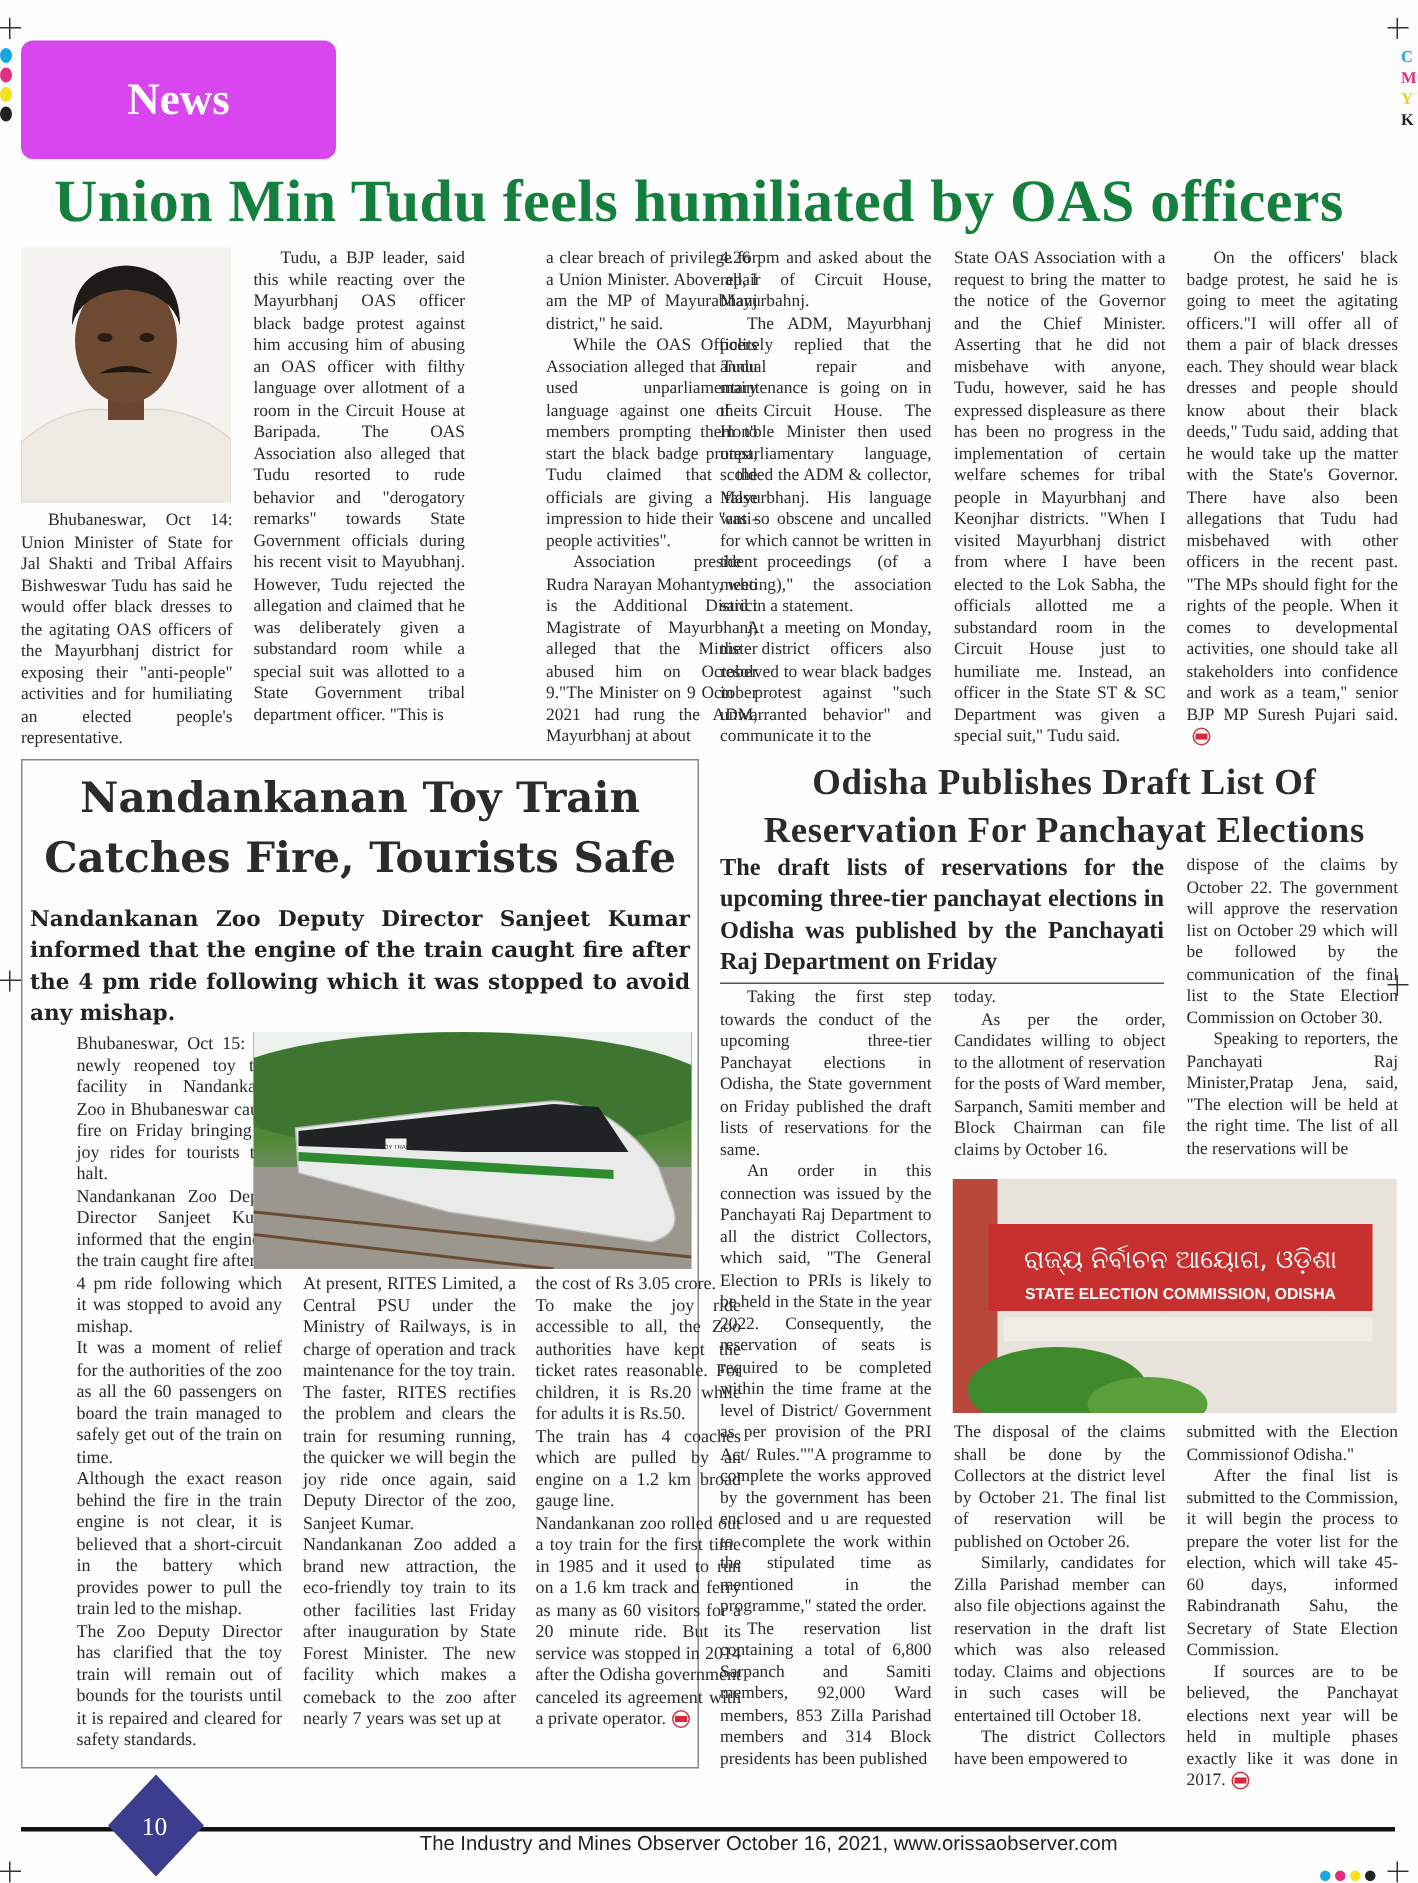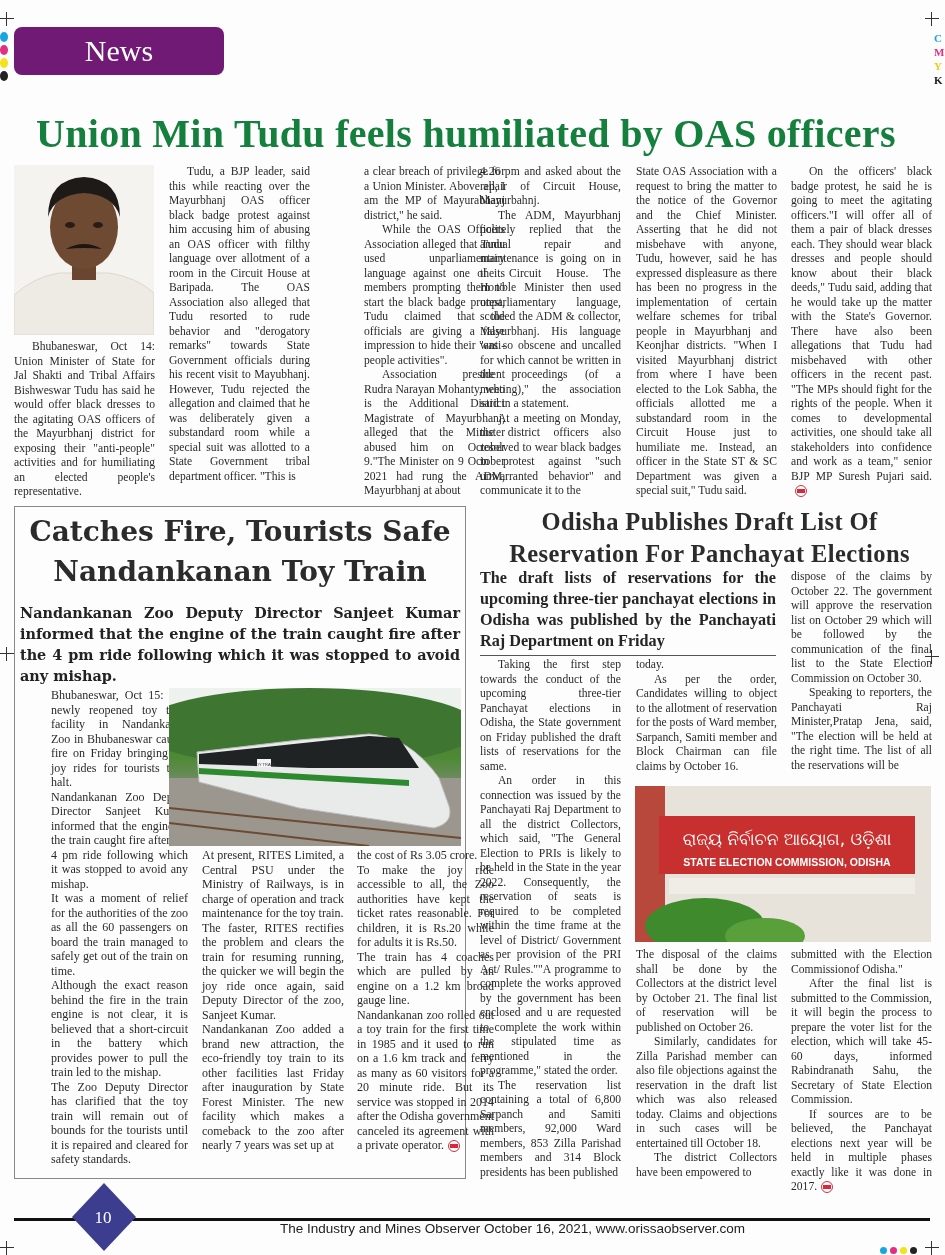--- a/index.html
+++ b/index.html
@@ -2,21 +2,21 @@
 <html><head>
 <meta charset="utf-8">
 <style>
   * { box-sizing: border-box; margin: 0; padding: 0; }
   body { width: 945px; height: 1255px; background: #fdfdfd; position: relative; overflow: hidden; font-family: "Liberation Serif", "DejaVu Serif", serif; color: #2a2a2a; }
   .crop { position: absolute; width: 14px; height: 14px; }
   .crop::before { content: ""; position: absolute; left: 6px; top: 0; width: 1px; height: 14px; background: #333; }
   .crop::after { content: ""; position: absolute; top: 6px; left: 0; width: 14px; height: 1px; background: #333; }
   .dot { position: absolute; width: 8px; height: 10px; border-radius: 50%; }
   .cmyk { position: absolute; left: 934px; font-family: "Liberation Serif", serif; font-weight: bold; font-size: 11px; line-height: 14px; }
-  .news-badge { position: absolute; left: 14px; top: 27px; width: 210px; height: 48px; background: #701a75; border-radius: 8px; display: flex; align-items: center; justify-content: center; color: #fff; font-weight: normal; font-size: 30px; font-family: "Liberation Serif", serif; }
+  .news-badge { position: absolute; left: 14px; top: 27px; width: 210px; height: 79px; background: #d946ef; border-radius: 8px; display: flex; align-items: center; justify-content: center; color: #fff; font-weight: bold; font-size: 30px; font-family: "Liberation Serif", serif; }
   .headline1 { position: absolute; left: 14px; top: 110px; width: 920px; font-size: 40px; font-weight: bold; font-family: "Liberation Serif", serif; letter-spacing: 0.3px; white-space: nowrap; color: #15803d; margin-left: 22px; }
   .photo-tudu { position: absolute; left: 14px; top: 165px; width: 140px; height: 170px; background: linear-gradient(180deg, #f8f7f5 0%, #efebe6 100%); overflow: hidden; }
   .col { position: absolute; font-size: 11.6px; line-height: 14.5px; text-align: justify; }
   .col p { text-indent: 18px; }
   .col p.ni { text-indent: 0; }
   .box1 { position: absolute; left: 14px; top: 506px; width: 452px; height: 673px; border: 1px solid #888; }
   .h-train { position: absolute; left: 14px; top: 512px; width: 452px; text-align: center; font-family: "DejaVu Serif", serif; font-weight: bold; font-size: 28px; line-height: 40px; color: #2b2b2b; }
   .deck-train { position: absolute; left: 20px; top: 602px; width: 440px; font-family: "DejaVu Serif", serif; font-weight: bold; font-size: 14.4px; line-height: 21px; color: #222; text-align: justify; }
   .train-photo { position: absolute; left: 169px; top: 688px; width: 292px; height: 158px; background: linear-gradient(180deg,#3b6b2c 0%, #4f8a36 45%, #8c8c88 70%, #a9a59e 100%); overflow: hidden; }
   .tcol { position: absolute; font-size: 12px; line-height: 14.5px; text-align: justify; margin-left: 33px; }
@@ -82,22 +82,22 @@
 </div>
 <div class="col" style="left:636px;top:165px;width:141px;">
   <p class="ni">State OAS Association with a request to bring the matter to the notice of the Governor and the Chief Minister. Asserting that he did not misbehave with anyone, Tudu, however, said he has expressed displeasure as there has been no progress in the implementation of certain welfare schemes for tribal people in Mayurbhanj and Keonjhar districts. "When I visited Mayurbhanj district from where I have been elected to the Lok Sabha, the officials allotted me a substandard room in the Circuit House just to humiliate me. Instead, an officer in the State ST &amp; SC Department was given a special suit," Tudu said.</p>
 </div>
 <div class="col" style="left:791px;top:165px;width:141px;">
   <p><span>On the officers' black badge protest, he said he is going to meet the agitating officers."I will offer all of them a pair of black dresses each. They should wear black dresses and people should know about their black deeds," Tudu said, adding that he would take up the matter with the State's Governor. There have also been allegations that Tudu had misbehaved with other officers in the recent past. "The MPs should fight for the rights of the people. When it comes to developmental activities, one should take all stakeholders into confidence and work as a team," senior BJP MP Suresh Pujari said.</span><span class="endmark"></span></p>
 </div>
 
 <div class="box1"></div>
 <div class="h-train">
+  <div>Nandankanan Toy Train</div>
   <div>Catches Fire, Tourists Safe</div>
-  <div>Nandankanan Toy Train</div>
 </div>
 <div class="deck-train">Nandankanan Zoo Deputy Director Sanjeet Kumar informed that the engine of the train caught fire after the 4 pm ride following which it was stopped to avoid any mishap.</div>
 
 <div class="tcol" style="left:18px;top:688px;width:137px;">
   <p>Bhubaneswar, Oct 15: The newly reopened toy train facility in Nandankanan Zoo in Bhubaneswar caught fire on Friday bringing the joy rides for tourists to a halt.</p>
   <p>Nandankanan Zoo Deputy Director Sanjeet Kumar informed that the engine of the train caught fire after the 4 pm ride following which it was stopped to avoid any mishap.</p>
   <p>It was a moment of relief for the authorities of the zoo as all the 60 passengers on board the train managed to safely get out of the train on time.</p>
   <p>Although the exact reason behind the fire in the train engine is not clear, it is believed that a short-circuit in the battery which provides power to pull the train led to the mishap.</p>
   <p>The Zoo Deputy Director has clarified that the toy train will remain out of bounds for the tourists until it is repaired and cleared for safety standards.</p>
 </div>

